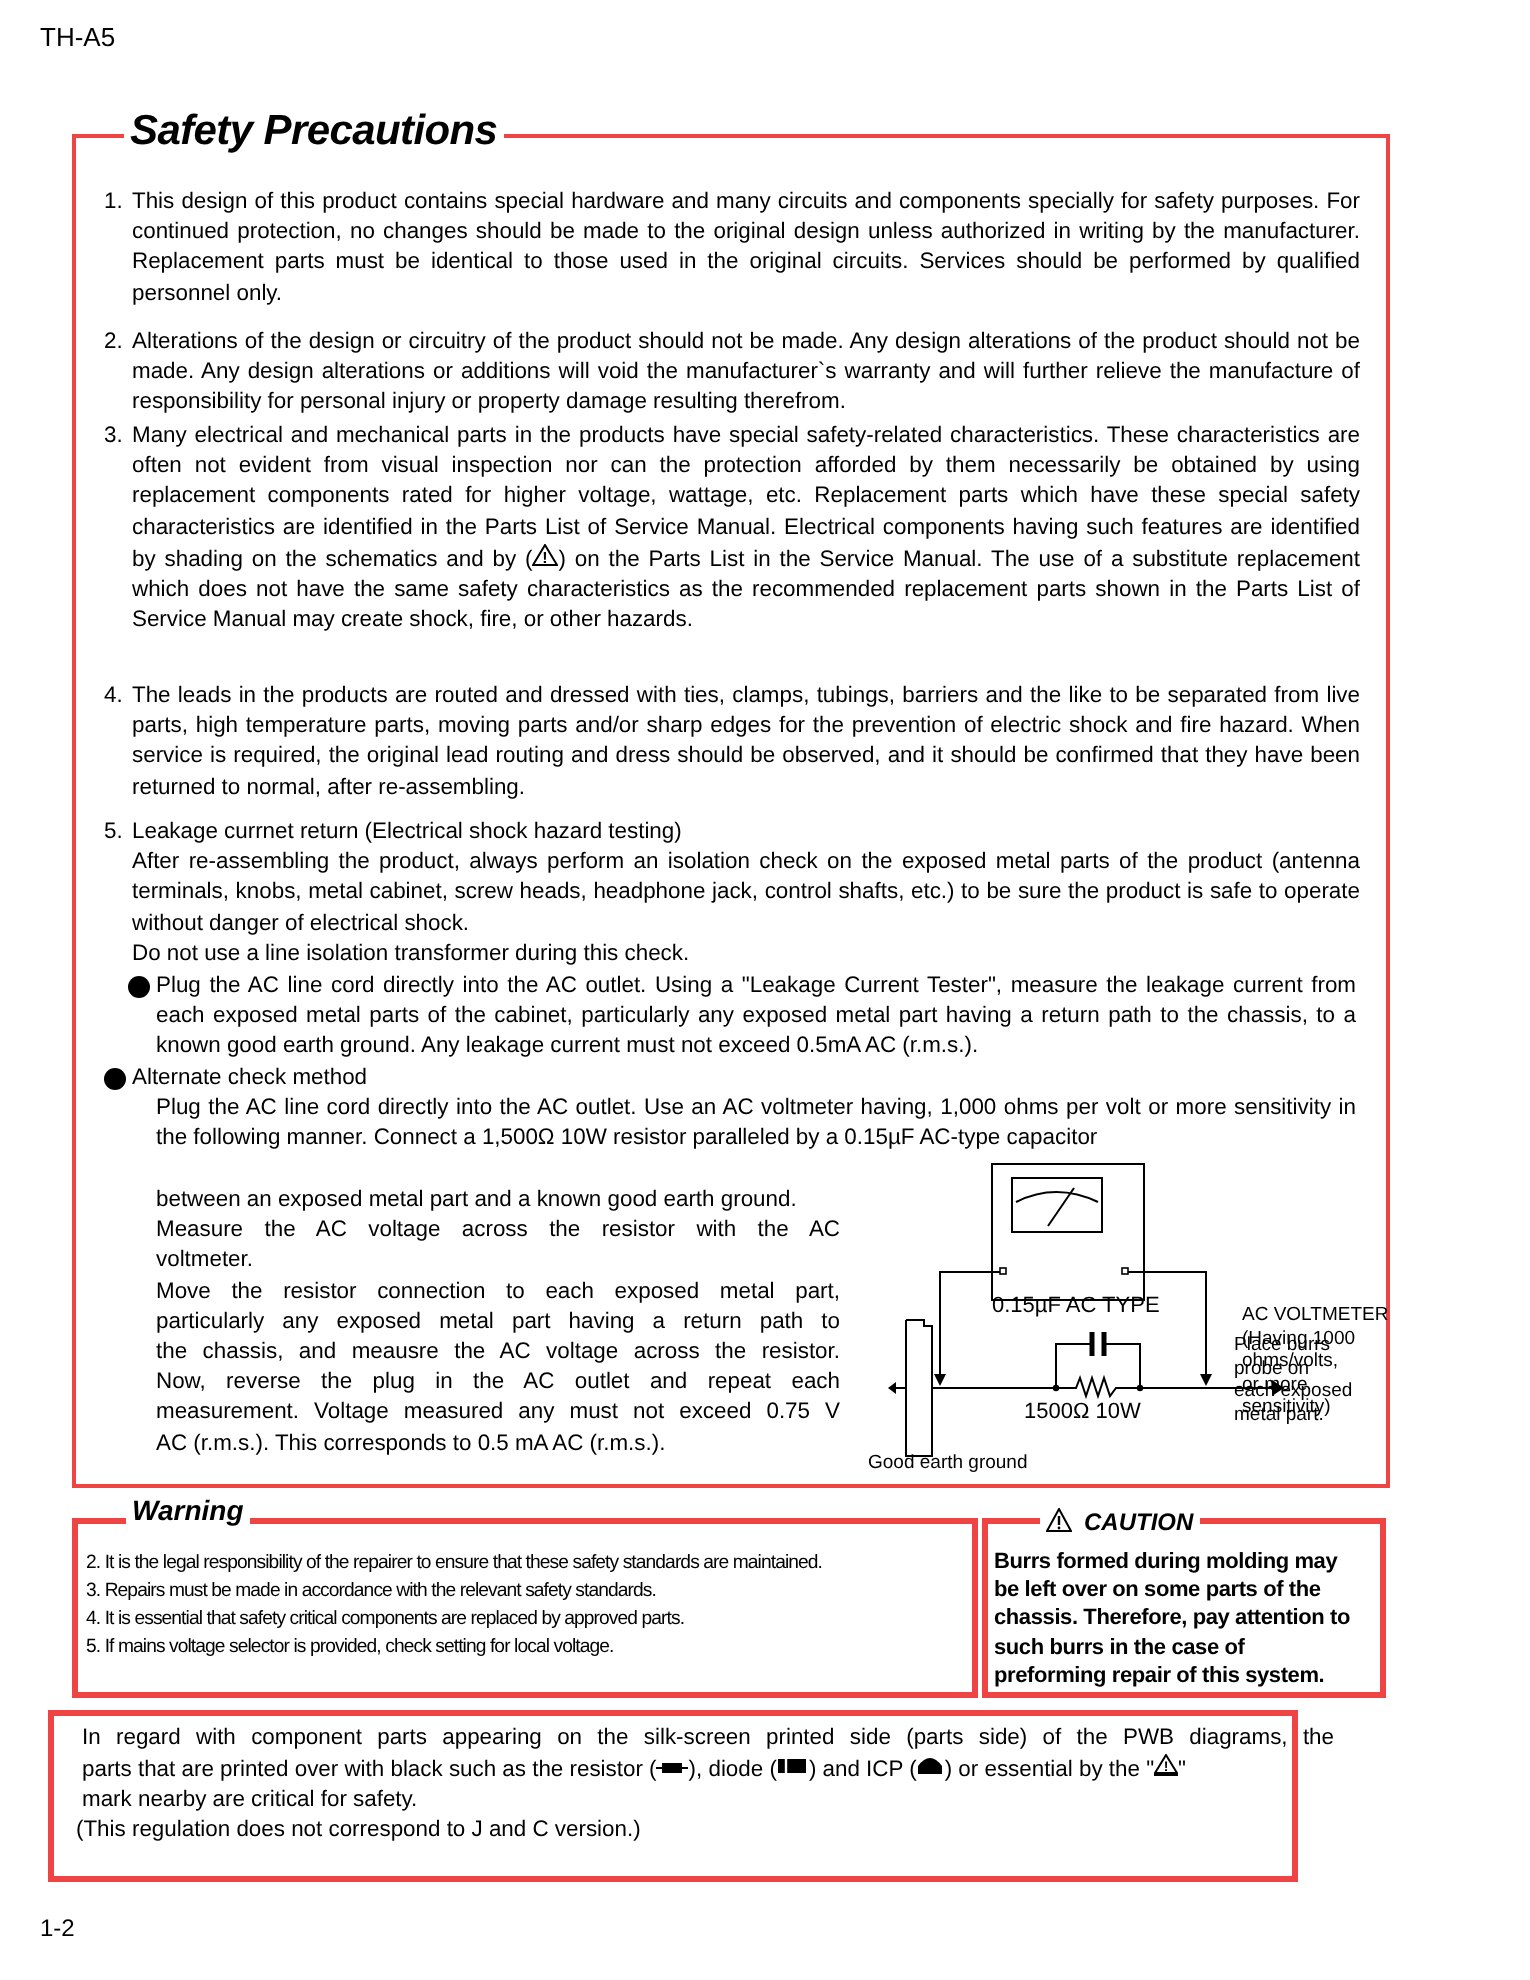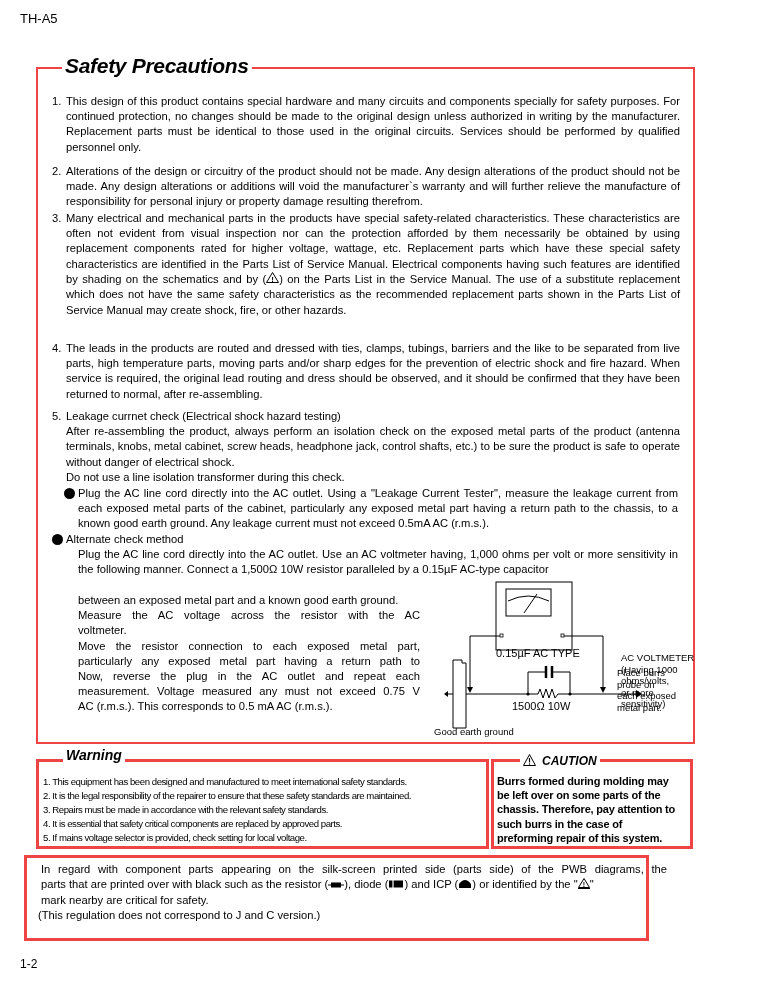--- a/index.html
+++ b/index.html
@@ -93,41 +93,42 @@
         </svg></span><span>) on the Parts List in the Service Manual. The use of a substitute replacement which does not have the same safety characteristics as the recommended replacement parts shown in the Parts List of Service Manual may create shock, fire, or other hazards.</span>
   </div>
 
   <div class="para p4">
     <span class="num">4.</span>
     <span>The leads in the products are routed and dressed with ties, clamps, tubings, barriers and the like to be separated from live parts, high temperature parts, moving parts and/or sharp edges for the prevention of electric shock and fire hazard. When service is required, the original lead routing and dress should be observed, and it should be confirmed that they have been returned to normal, after re-assembling.</span>
   </div>
 
   <div class="para p5">
     <span class="num">5.</span>
-    <span class="line">Leakage currnet check (Electrical shock hazard testing)</span>
+    <span class="line">Leakage currnet return (Electrical shock hazard testing)</span>
     <span class="line" style="text-align:justify;">After re-assembling the product, always perform an isolation check on the exposed metal parts of the product (antenna terminals, knobs, metal cabinet, screw heads, headphone jack, control shafts, etc.) to be sure the product is safe to operate without danger of electrical shock.</span>
     <span class="line">Do not use a line isolation transformer during this check.</span>
   </div>
 
   <div class="bullet b1">
     <span class="dot"></span>
     <span>Plug the AC line cord directly into the AC outlet. Using a "Leakage Current Tester", measure the leakage current from each exposed metal parts of the cabinet, particularly any exposed metal part having a return path to the chassis, to a known good earth ground. Any leakage current must not exceed 0.5mA AC (r.m.s.).</span>
   </div>
 
   <div class="bullet b2">
     <span class="dot"></span>
     <span>Alternate check method</span>
   </div>
   <div class="b2-text">Plug the AC line cord directly into the AC outlet. Use an AC voltmeter having, 1,000 ohms per volt or more sensitivity in the following manner. Connect a 1,500Ω 10W resistor paralleled by a 0.15µF AC-type capacitor</div>
   <div class="b2-narrow">
     <span class="last">between an exposed metal part and a known good earth ground.</span>
     <span>Measure the AC voltage across the resistor with the AC</span>
     <span class="last">voltmeter.</span>
     <span>Move the resistor connection to each exposed metal part,</span>
     <span>particularly any exposed metal part having a return  path to</span>
+    <span>the chassis, and meausre the AC voltage across the resistor.</span>
     <span>Now, reverse the plug in the AC outlet and repeat each</span>
     <span>measurement. Voltage measured any must not exceed 0.75 V</span>
     <span class="last">AC (r.m.s.). This corresponds to  0.5 mA AC (r.m.s.).</span>
   </div>
 
   <div class="diagram">
     <svg width="270" height="165" viewBox="0 0 270 165">
 
       <rect x="68" y="5" width="76" height="68" fill="#fff" stroke="#000" stroke-width="1"></rect>
 
@@ -179,21 +180,20 @@
   <div>Place burrs</div>
   <div>probe on</div>
   <div>each exposed</div>
   <div>metal part.</div>
 </div>
 <div class="abs dlabel" style="left:434px; top:726px;">Good earth ground</div>
 
 <div class="frame warn-frame">
   <div class="frame-title warn-title">Warning</div>
   <div class="warn-list">
-    <div>1. This equipment has been designed and manufactured to meet international safety standards.</div>
     <div>2. It is the legal responsibility of the repairer to ensure that these safety standards are maintained.</div>
     <div>3. Repairs must be made in accordance with the relevant safety standards.</div>
     <div>4. It is essential that safety critical components are replaced by approved parts.</div>
     <div>5. If mains voltage selector is provided, check setting for local voltage.</div>
   </div>
 </div>
 
 <div class="frame caution-frame">
   <div class="frame-title caution-title">
     <span><svg width="13" height="12" viewBox="0 0 13 12">
@@ -216,21 +216,21 @@
   <div class="reg-text">
     <span class="l" style="text-align-last:justify;">In regard with component parts appearing on the silk-screen printed side (parts side) of the PWB diagrams, the</span>
     <span class="l"><span>parts that are printed over with black such as the resistor (</span><span class="sym"><svg width="16" height="8" viewBox="0 0 16 8">
             <line x1="0" y1="4" x2="16" y2="4" stroke="#000" stroke-width="1"></line>
             <rect x="3" y="1.5" width="10" height="5" fill="#000"></rect>
           </svg></span><span>), diode (</span><span class="sym"><svg width="16" height="10" viewBox="0 0 16 10">
             <rect x="1" y="1.5" width="14" height="7" fill="#000"></rect>
             <line x1="5" y1="0" x2="5" y2="10" stroke="#fff" stroke-width="1.2"></line>
           </svg></span><span>) and ICP (</span><span class="sym"><svg width="14" height="11" viewBox="0 0 14 11">
             <path d="M1,10 L1,6 Q7,-2 13,6 L13,10 Z" fill="#000"></path>
-          </svg></span><span>) or identified by the "</span><span class="sym"><svg width="12" height="11" viewBox="0 0 12 11">
+          </svg></span><span>) or essential by the "</span><span class="sym"><svg width="12" height="11" viewBox="0 0 12 11">
             <polygon points="6,0.5 11.5,9.5 0.5,9.5" fill="none" stroke="#000" stroke-width="1"></polygon>
             <text x="6" y="8.5" font-size="7" text-anchor="middle" font-family="Liberation Sans, sans-serif" font-weight="bold">!</text>
             <line x1="0" y1="10.5" x2="12" y2="10.5" stroke="#000" stroke-width="1"></line>
           </svg></span><span>"</span></span>
     <span class="l">mark nearby are critical for safety.</span>
   </div>
   <div class="reg-note">(This regulation does not correspond to J and C version.)</div>
 </div>
 
 <div class="abs pageno">1-2</div>

